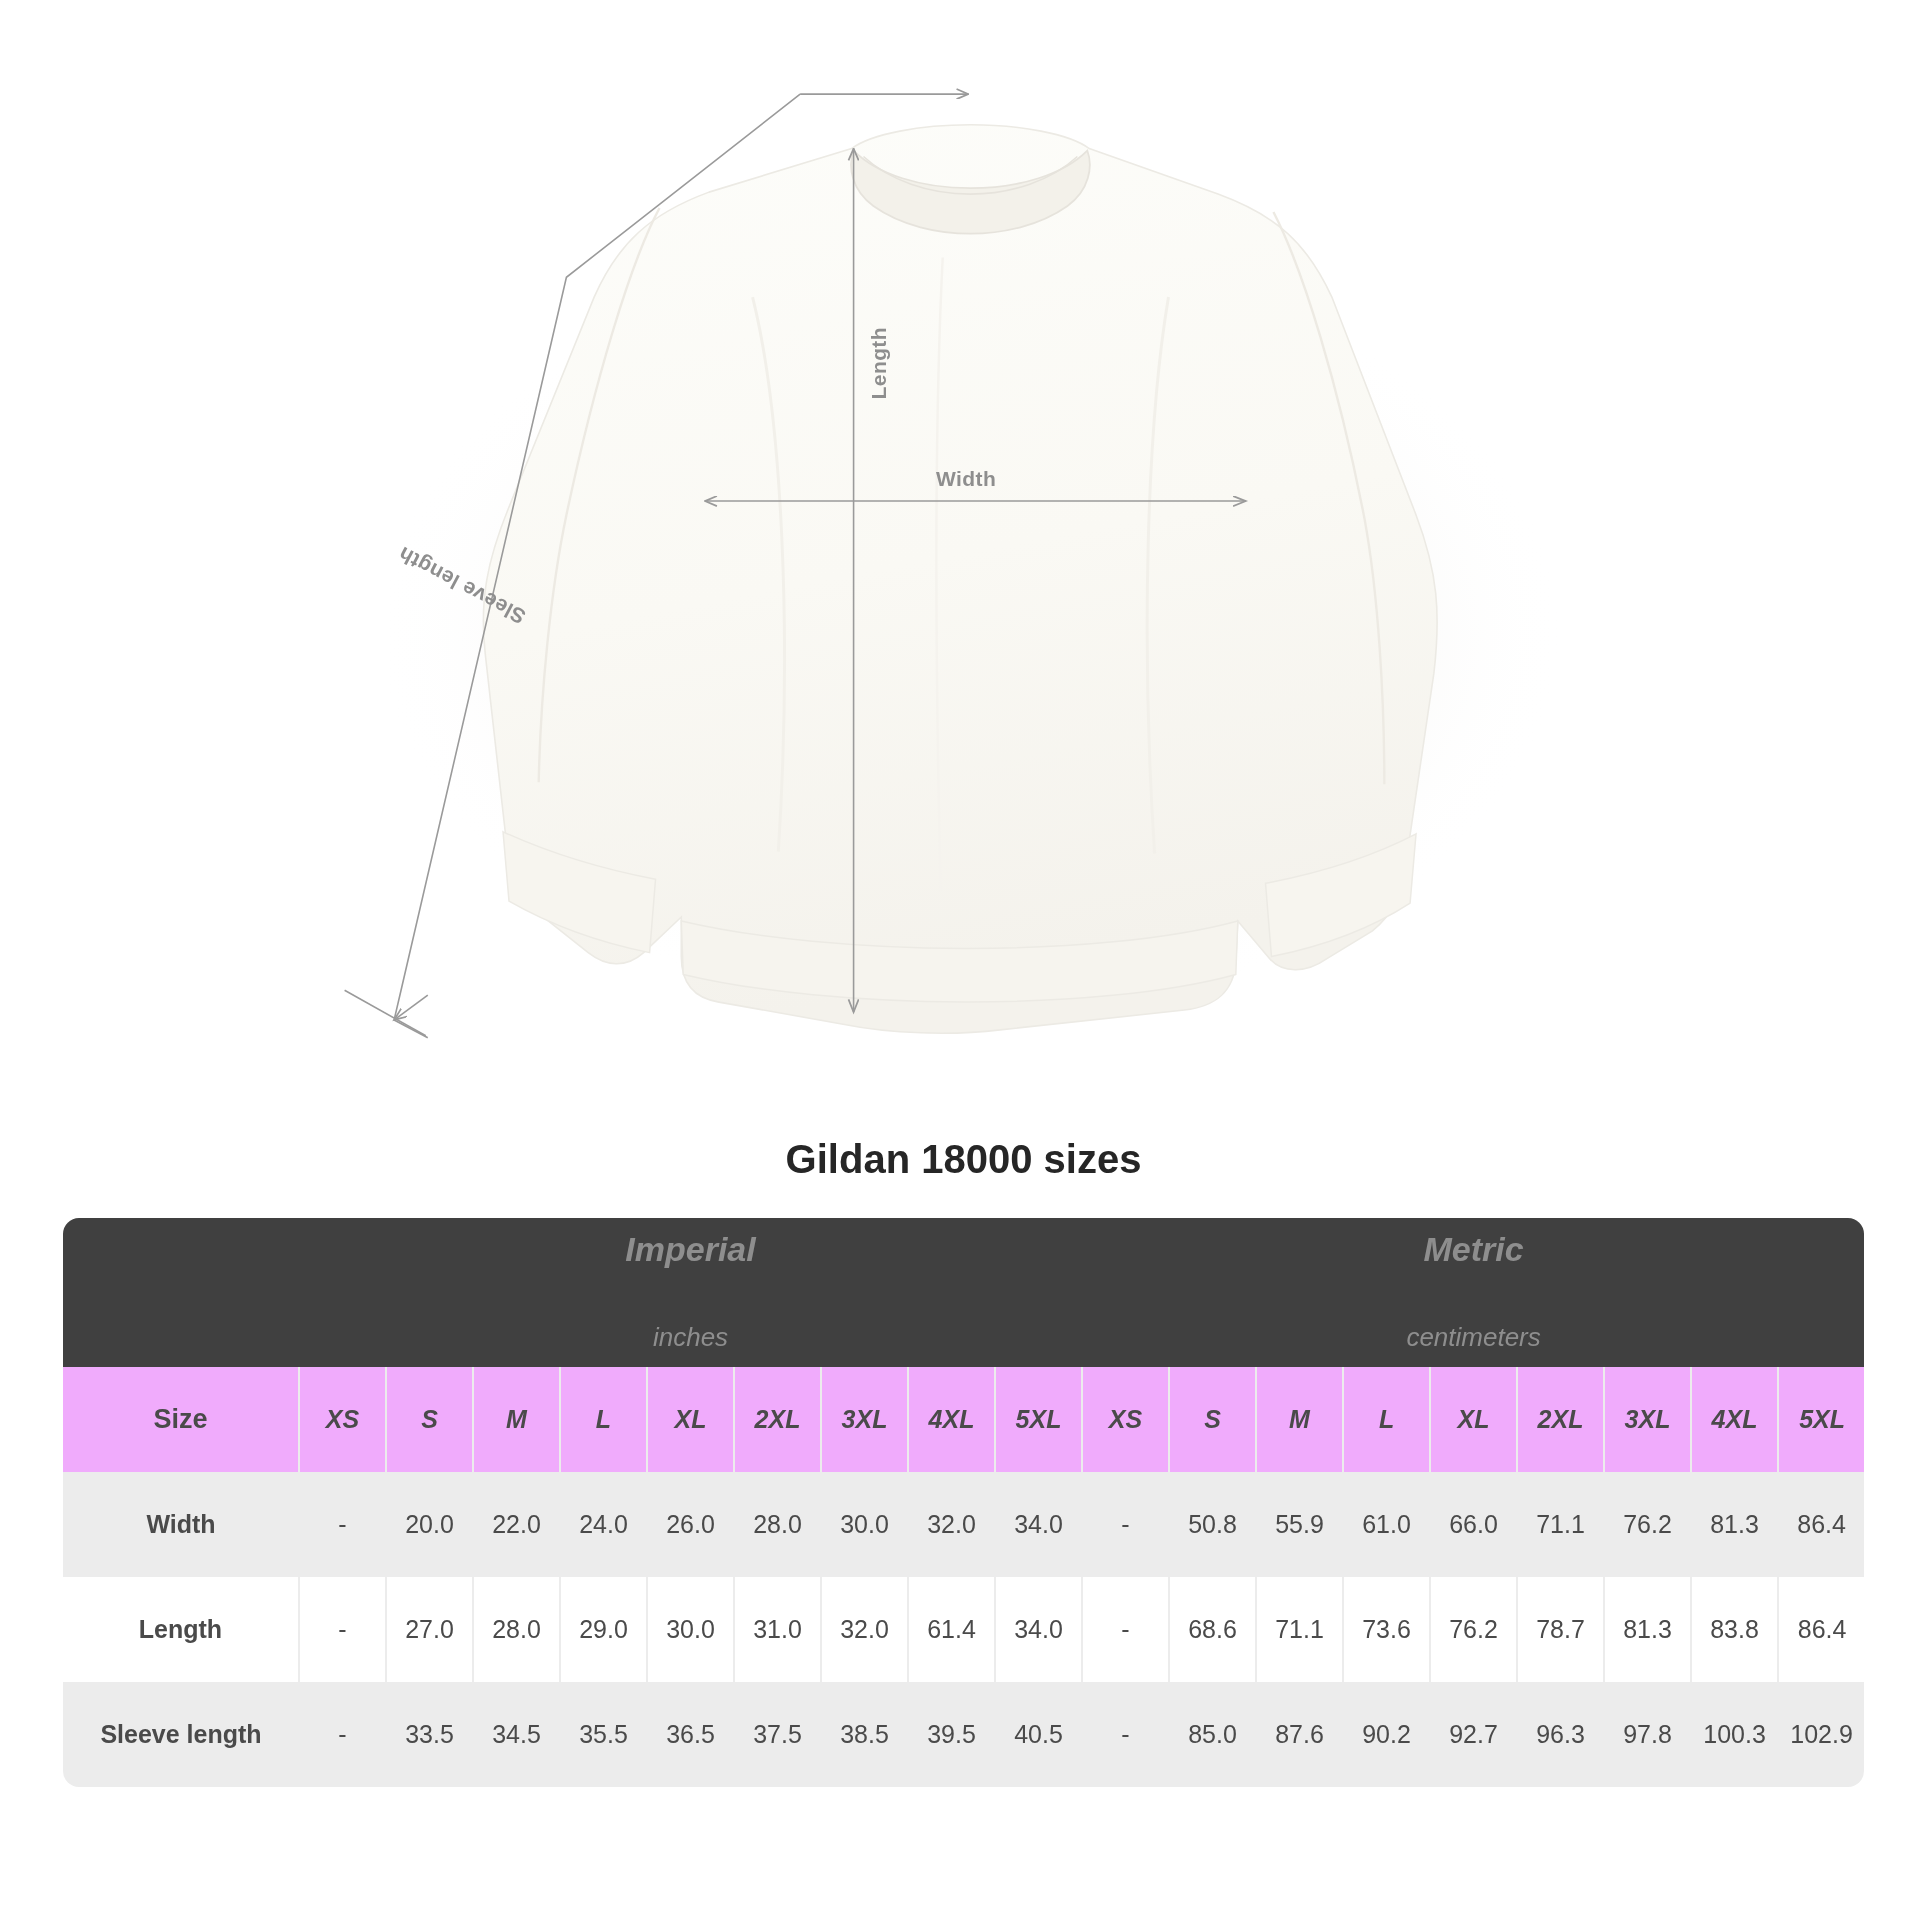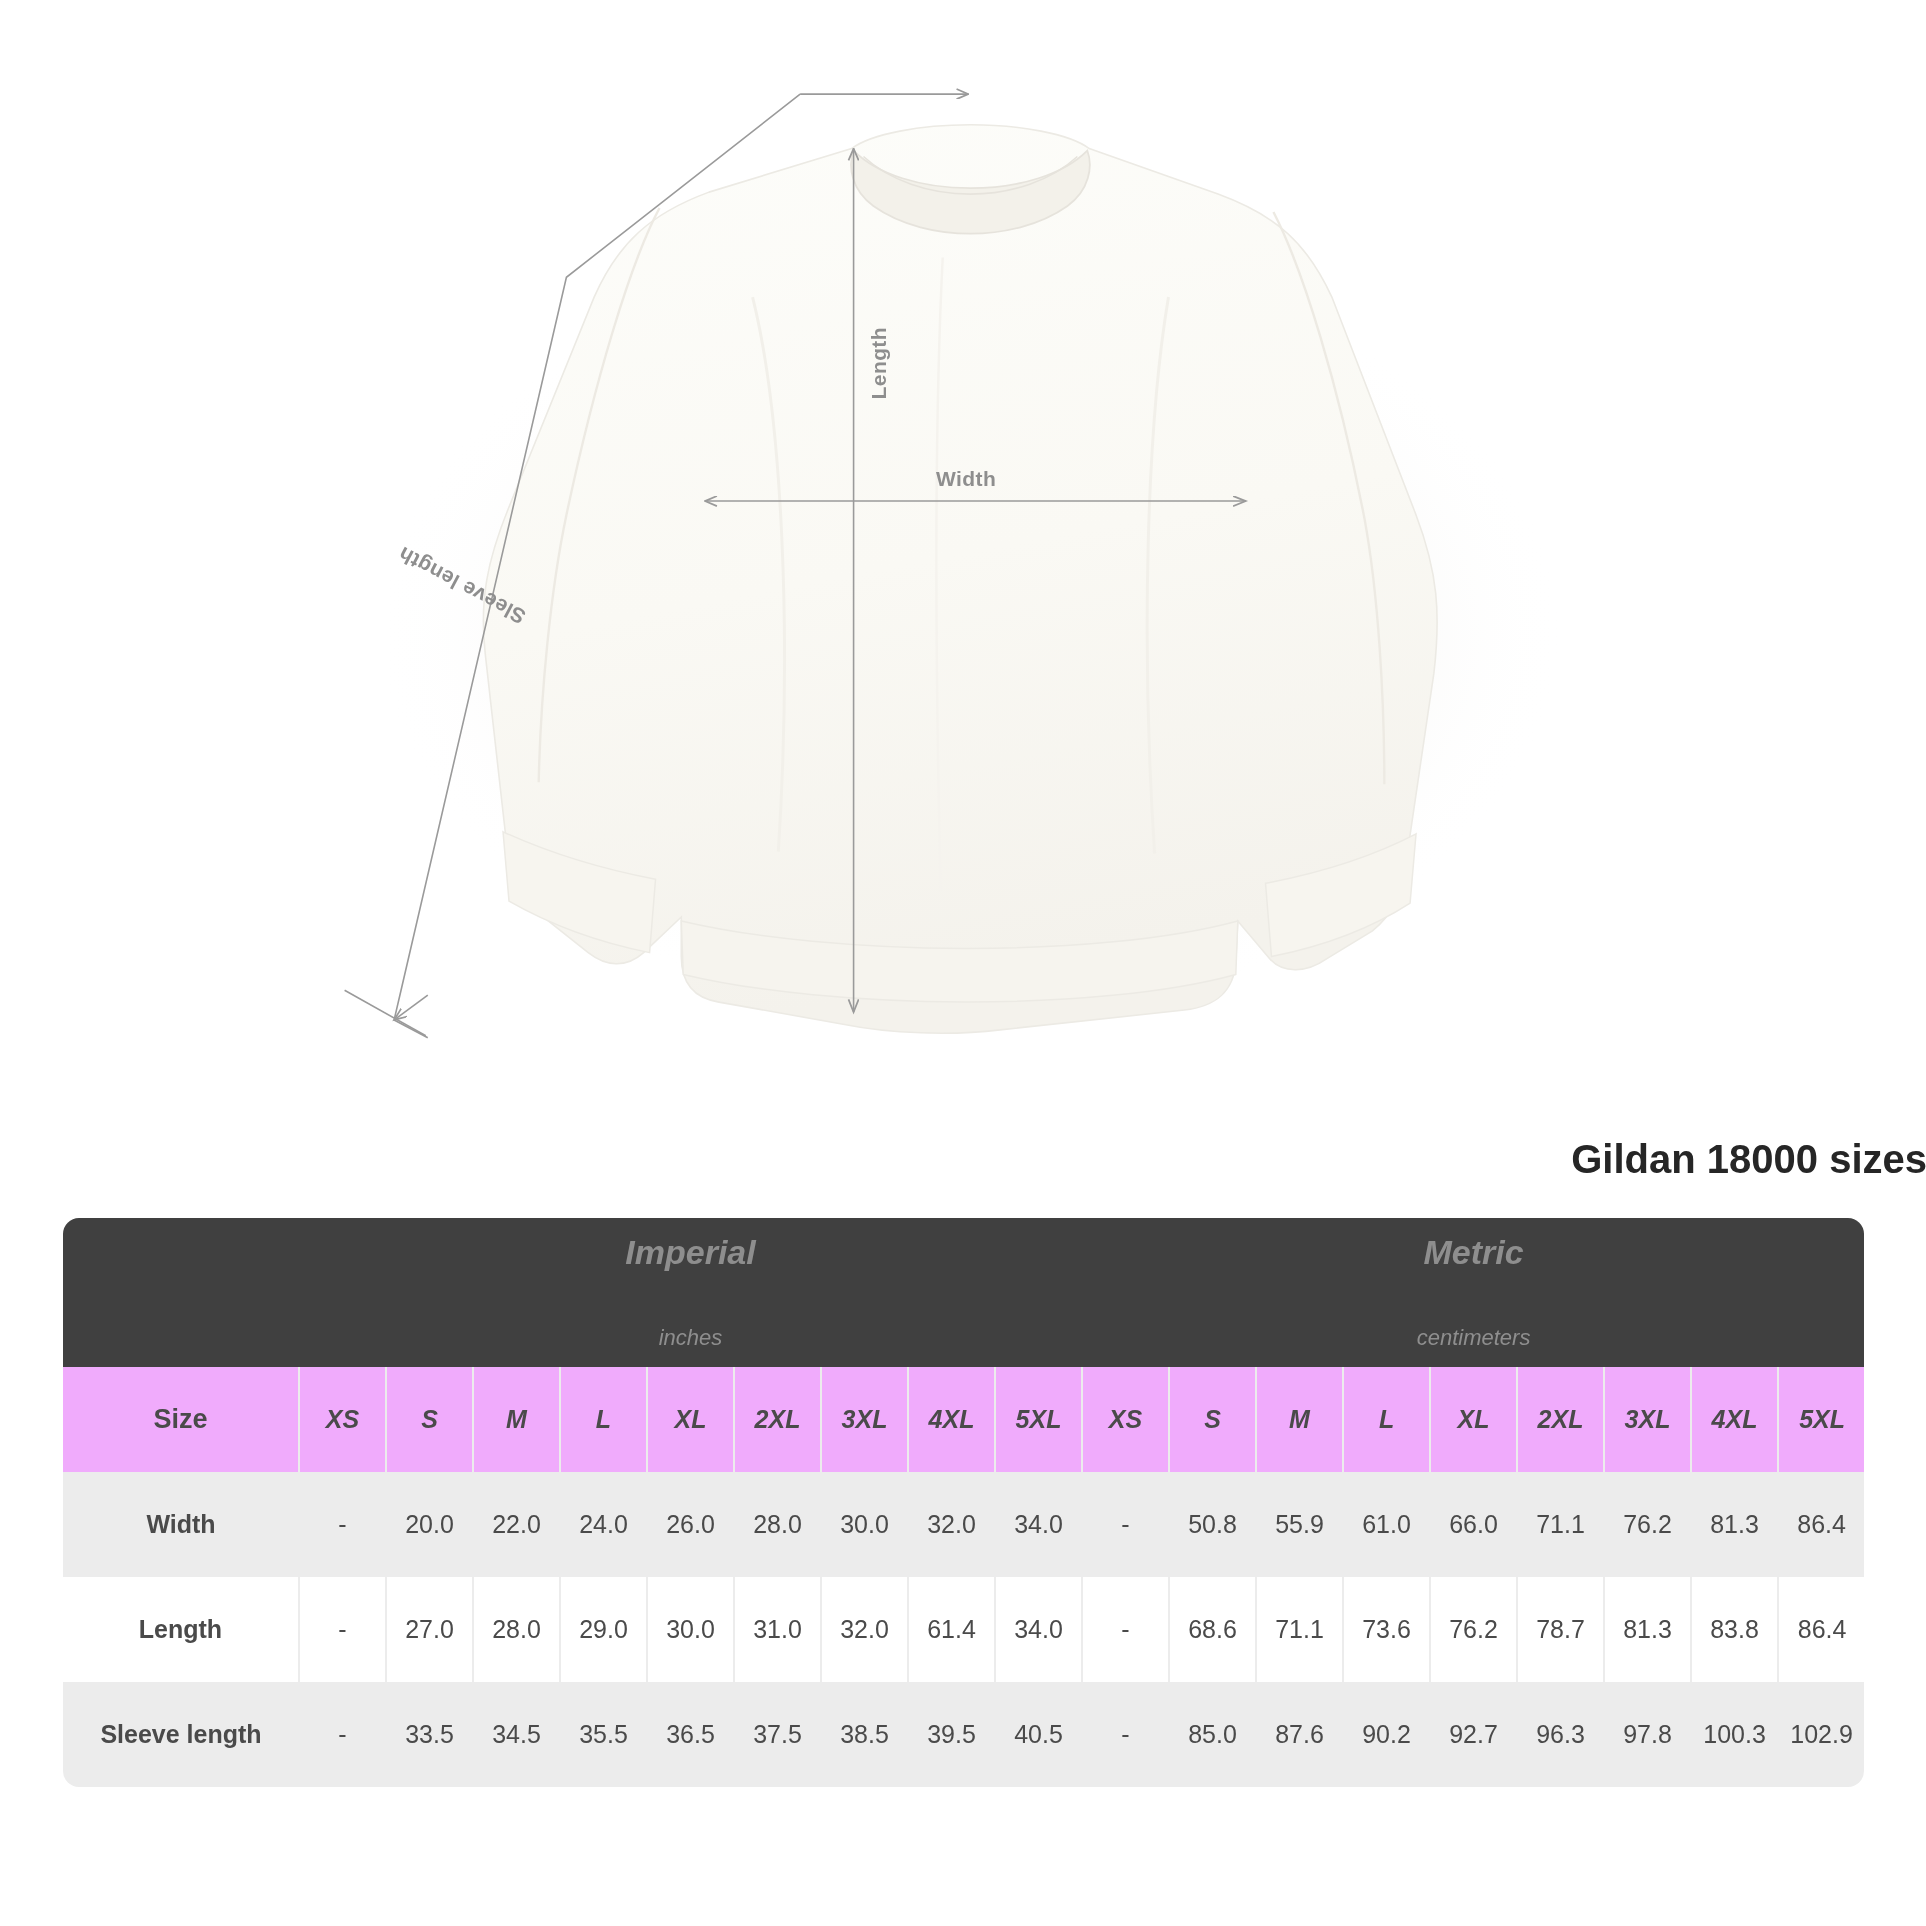--- a/index.html
+++ b/index.html
@@ -48,21 +48,21 @@
   #label-width  { left: 936px; top: 467px; }
   #label-sleeve {
     left: 450px;
     top: 515px;
     transform: rotate(-62deg) rotate(180deg);
     writing-mode: vertical-rl;
   }
 
   
   .title-block {
-    text-align: right;
+    text-align: center;
     margin-top: 18px;
   }
   .chart-title {
     font-size: 40px;
     font-weight: bold;
     color: #262626;
     margin: 0 0 16px 0;
   }
   .chart-note {
     font-size: 22px;
@@ -96,21 +96,21 @@
     padding: 0;
   }
   .unit-name {
     font-size: 34px;
     font-style: italic;
     font-weight: bold;
     color: #8e8e8e;
     line-height: 1.25;
   }
   .unit-sub {
-    font-size: 22px;
+    font-size: 26px;
     font-style: italic;
     color: #8e8e8e;
     line-height: 1.5;
     margin-top: 48px;
   }
   .head-row td {
     background: #f0abfc;
     height: 103px;
     font-weight: bold;
     font-size: 27px;

